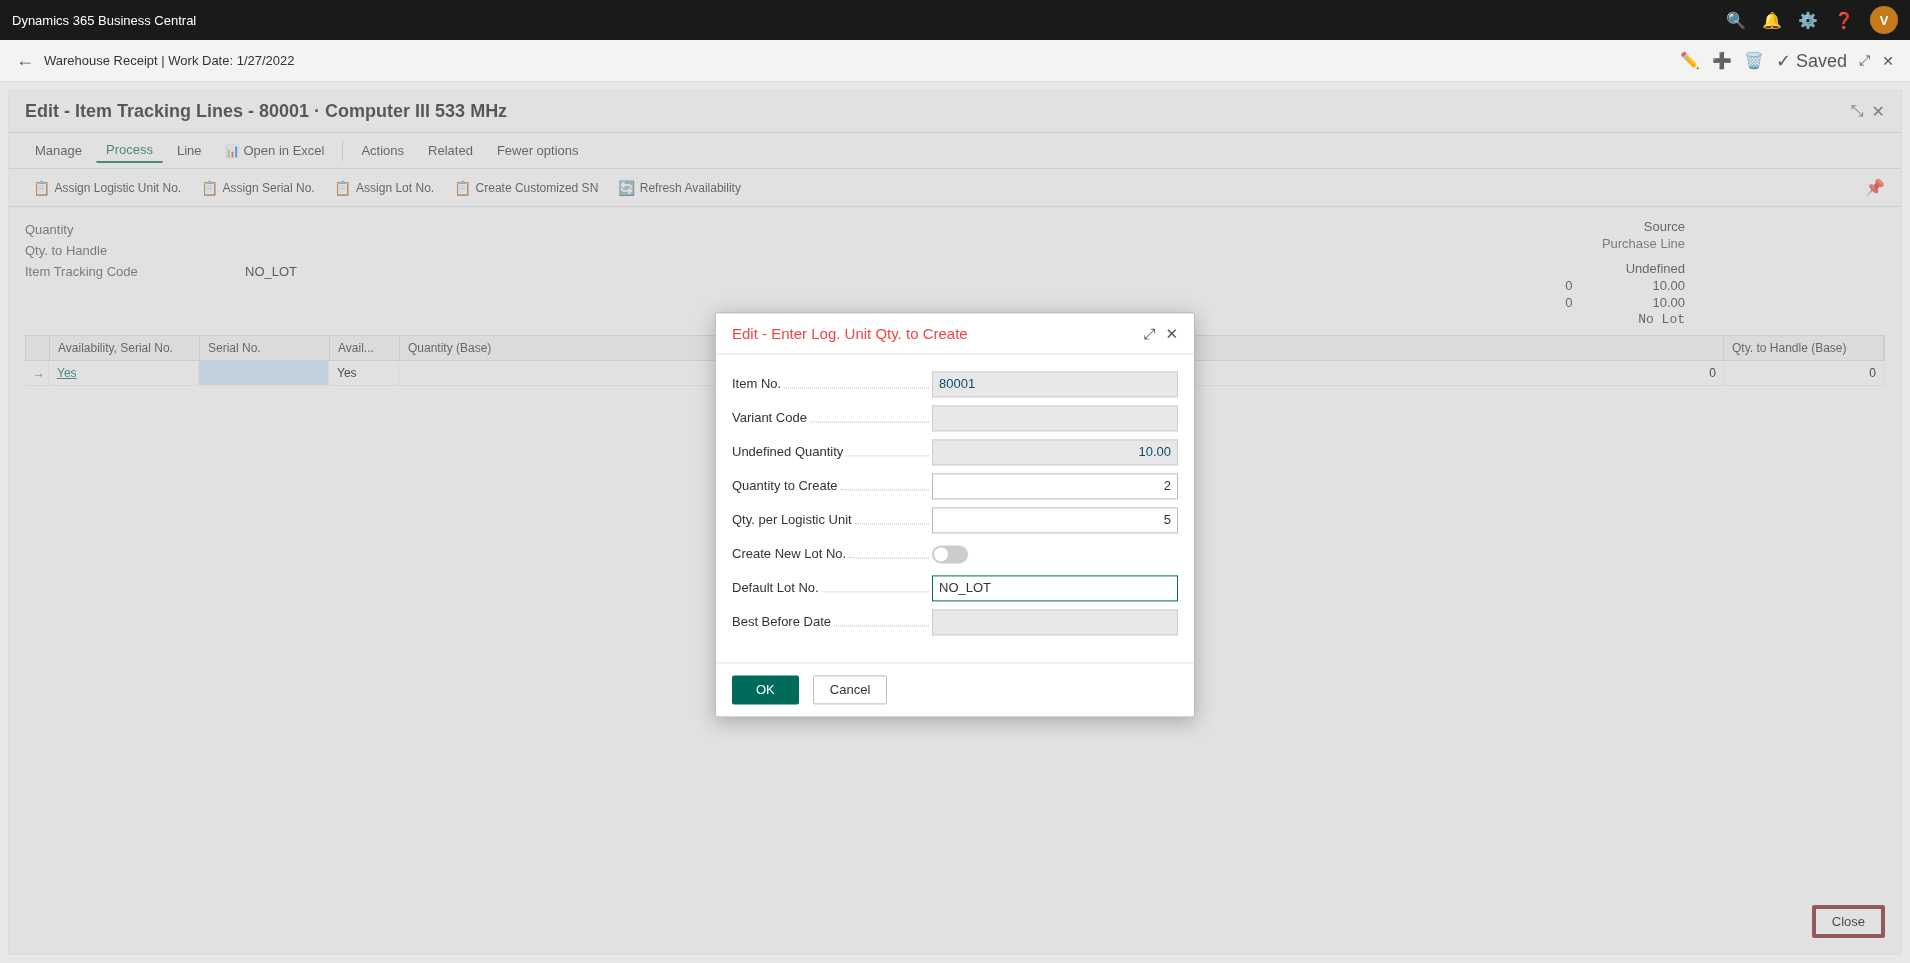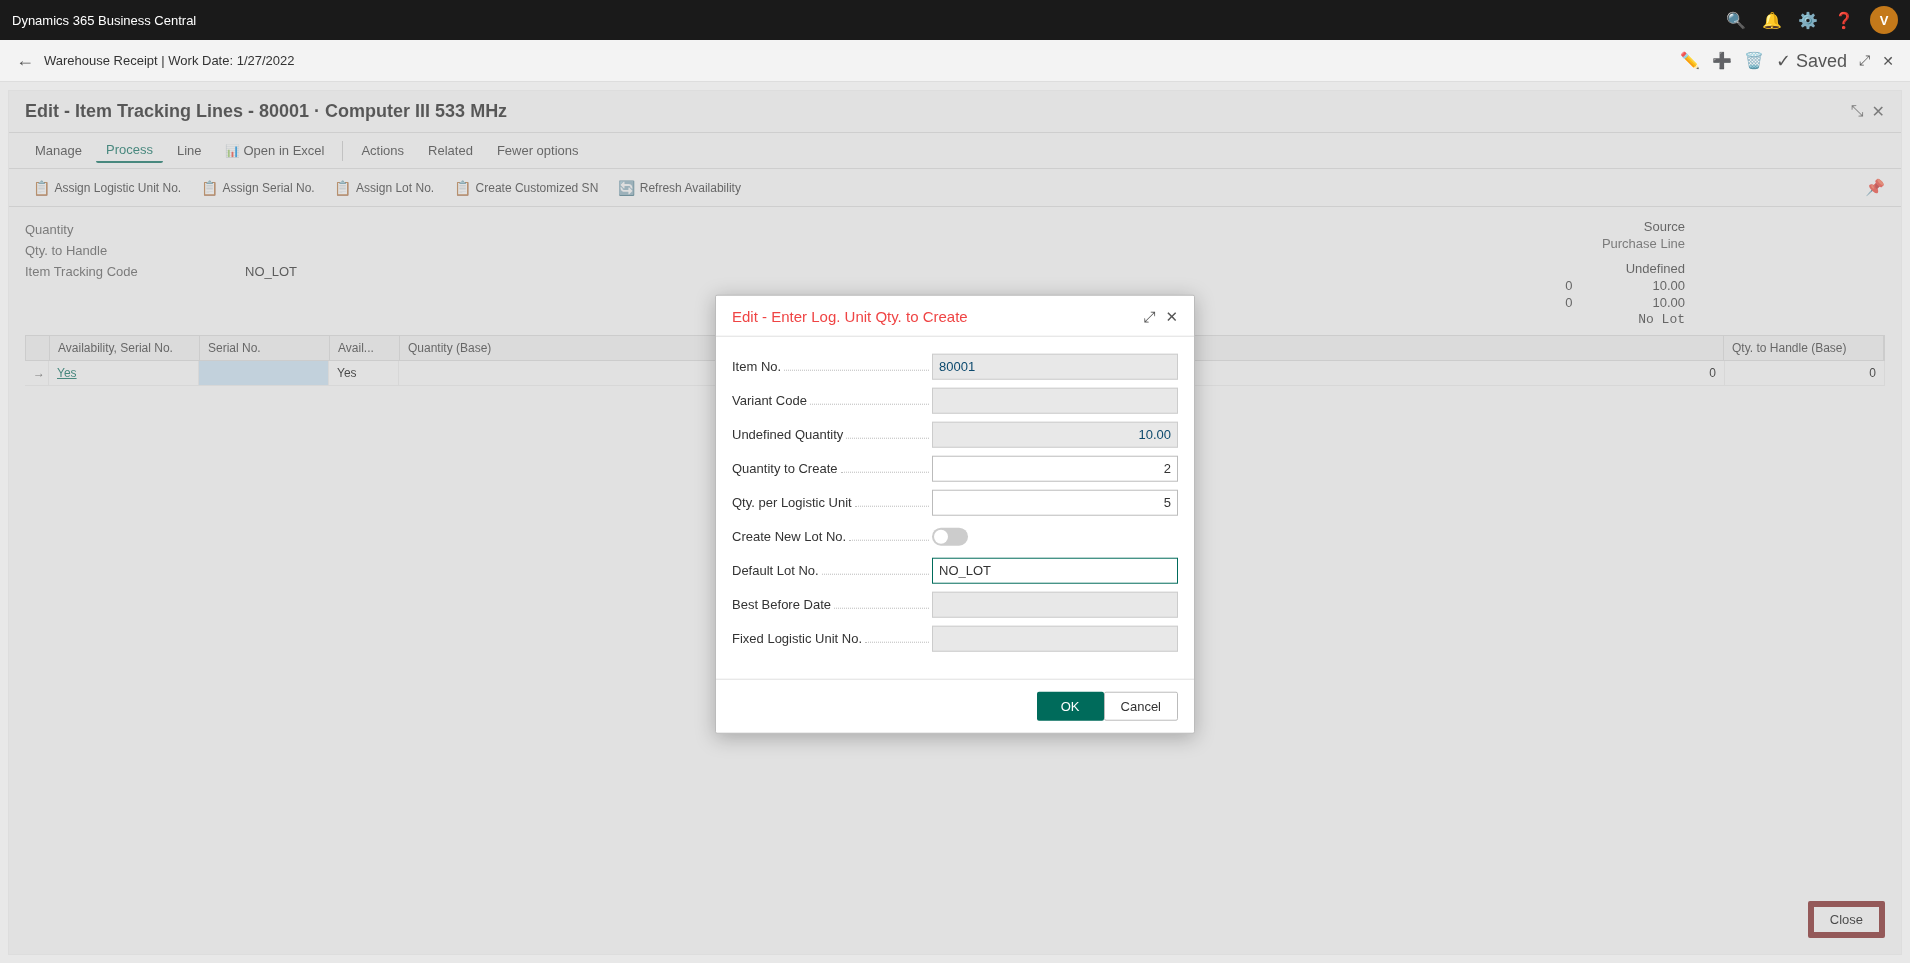--- a/index.html
+++ b/index.html
@@ -211,21 +211,21 @@
       width: 200px;
       flex-shrink: 0;
     }
     .label-text { font-size: 13px; color: #333; white-space: nowrap; }
     .dots { flex: 1; border-bottom: 1px dotted #bbb; margin: 0 3px 2px; }
 
     
     .modal-divider { border: none; border-top: 1px solid #e0e0e0; margin: 12px 0 0; }
 
     
-    .modal-footer { display: flex; justify-content: flex-end; padding: 12px 16px; gap: 0; }
+    .modal-footer { display: flex; justify-content: flex-start; padding: 12px 16px; gap: 14px; }
     .btn-ok {
       background: #006b5b;
       color: #fff;
       border: none;
       padding: 6px 24px;
       font-size: 13px;
       cursor: pointer;
       border-radius: 2px;
     }
     .btn-cancel {
@@ -239,21 +239,21 @@
     }
 
     
     .close-btn-area {
       position: absolute;
       bottom: 16px;
       right: 16px;
     }
     .btn-close {
       background: #fff;
-      border: 6px solid #7f1d1d;
+      border: 4px solid #7f1d1d;
       padding: 5px 16px;
       font-size: 13px;
       cursor: pointer;
       border-radius: 2px;
     }
 
     
     .row-arrow { color: #555; font-size: 12px; width: 20px; text-align: center; }
   </style>
 </head>
@@ -466,27 +466,20 @@
       </div>
 
       <div class="form-row">
         <div class="dotted-label">
           <span class="label-text">Best Before Date</span>
           <span class="dots"></span>
         </div>
         <input type="text" class="form-input readonly" value="" readonly="" style="">
       </div>
 
-      <div class="form-row">
-        <div class="dotted-label">
-          <span class="label-text">Fixed Logistic Unit No.</span>
-          <span class="dots"></span>
-        </div>
-        <input type="text" class="form-input readonly" value="" readonly="" style="">
-      </div>
 
     </div>
 
     <hr class="modal-divider">
 
     <div class="modal-footer">
       <button class="btn-ok">OK</button>
       <button class="btn-cancel">Cancel</button>
     </div>
   </div>

